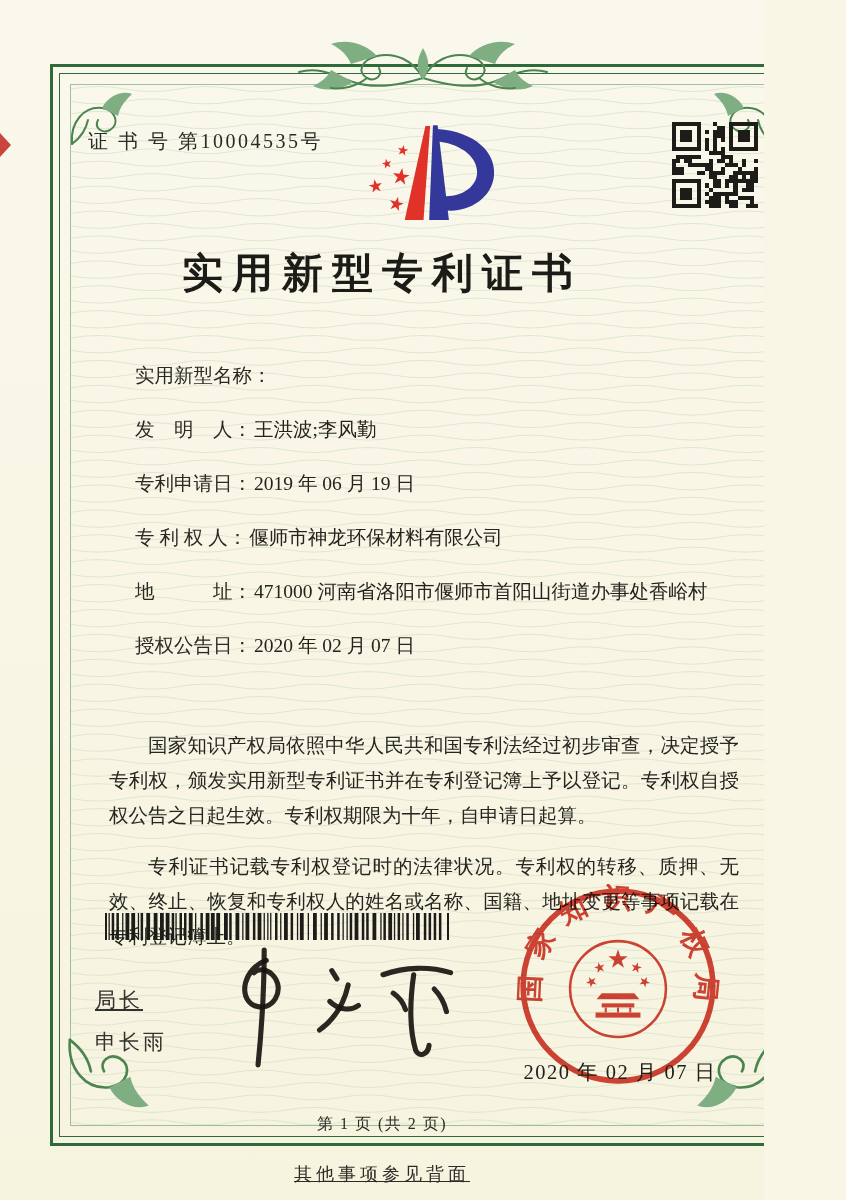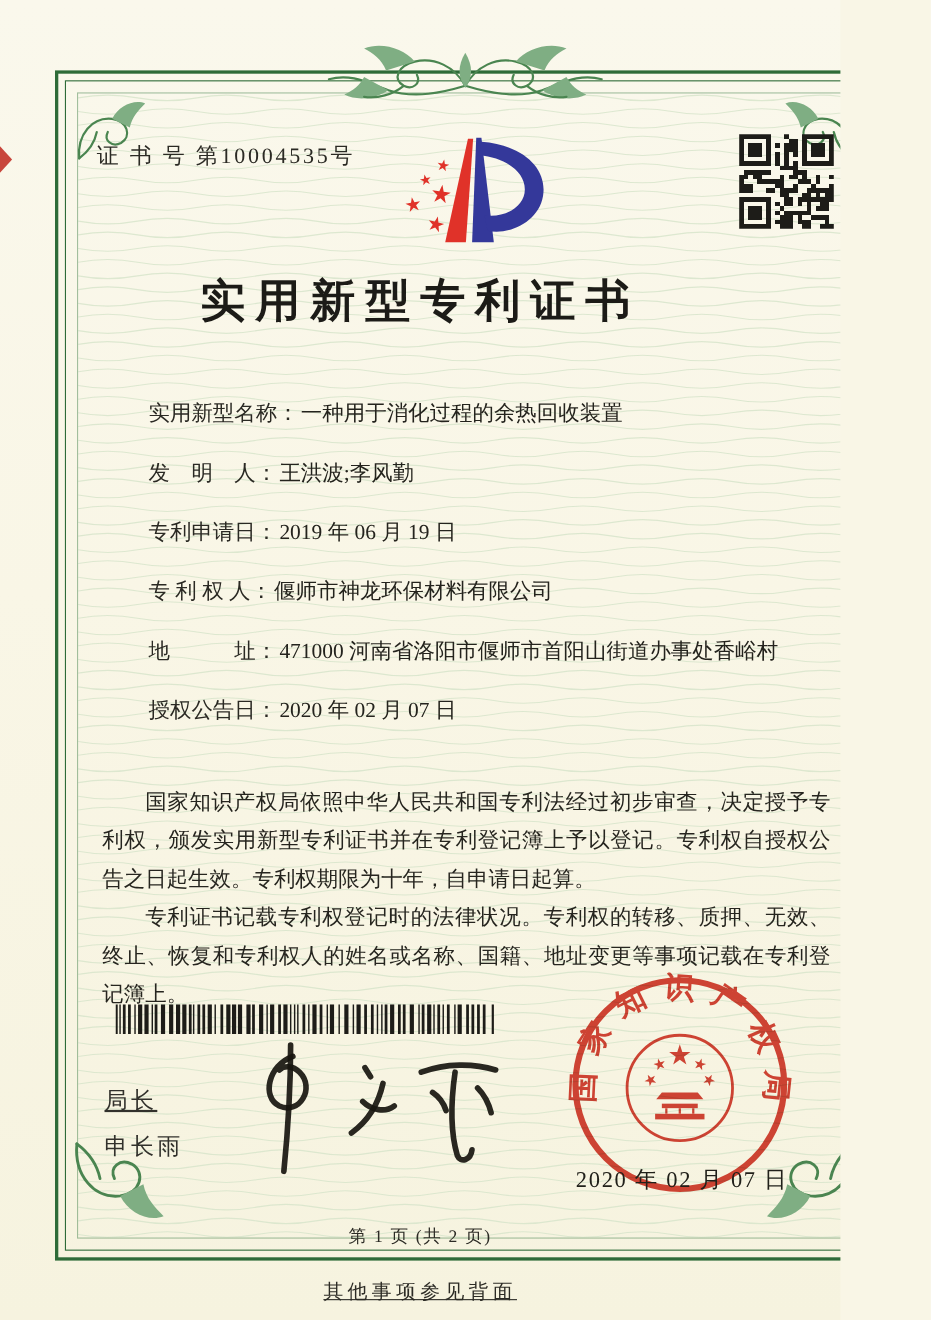--- a/index.html
+++ b/index.html
@@ -36,21 +36,21 @@
   .title{left:0;right:0;top:246px;text-align:center;font-size:41px;font-weight:bold;
          letter-spacing:9px;color:#1c1b17;}
   
   .fields{left:95px;top:362px;width:668px;font-size:19.5px;}
   .frow{display:flex;height:20px;margin-bottom:34px;white-space:nowrap;align-items:flex-start;margin-left:40px;}
   .flabel{color:#2a2923;}
   .fvalue{color:#24231d;margin-left:2px;}
   .pair2{margin-left:56px;display:flex;}
   
   .paras{left:93px;top:712px;width:662px;font-size:19.5px;line-height:35px;text-align:justify;}
-  .paras p{margin:0;text-indent:2em;}
+  .paras p{margin:16px;text-indent:2em;}
   
   .barcode{left:105px;top:913px;width:345px;height:27px;}
   .officer-title{left:95px;top:986px;font-size:21px;letter-spacing:3px;
                  font-family:"Liberation Sans","DejaVu Sans",sans-serif;color:#32312c;text-decoration:underline;}
   .officer-name{left:95px;top:1028px;font-size:21px;letter-spacing:3px;
                 font-family:"Liberation Sans","DejaVu Sans",sans-serif;color:#32312c;}
   .signature{left:212px;top:944px;width:258px;height:128px;}
   .sig-stroke{stroke:#17150f;stroke-width:5;fill:none;stroke-linecap:round;stroke-linejoin:round;opacity:.92;}
   .seal{left:516px;top:884px;width:204px;height:204px;mix-blend-mode:multiply;opacity:.95;}
   .seal-stroke{stroke:var(--seal-red);fill:none;}
@@ -449,21 +449,20 @@
         <rect x="19" y="20" width="1" height="1"></rect>
         <rect x="20" y="20" width="1" height="1"></rect>
       </g>
   </svg>
 
   <div class="abs title">实用新型专利证书</div>
 
   <div class="abs fields">
     <div class="frow">
       <span class="flabel">实用新型名称：</span>
-      <span class="fvalue">一种用于消化过程的余热回收装置</span>
     </div>
     <div class="frow">
       <span class="flabel">发　明　人：</span>
       <span class="fvalue">王洪波;李风勤</span>
     </div>
     <div class="frow">
       <span class="flabel">专利申请日：</span>
       <span class="fvalue">2019 年 06 月 19 日</span>
     </div>
     <div class="frow">

